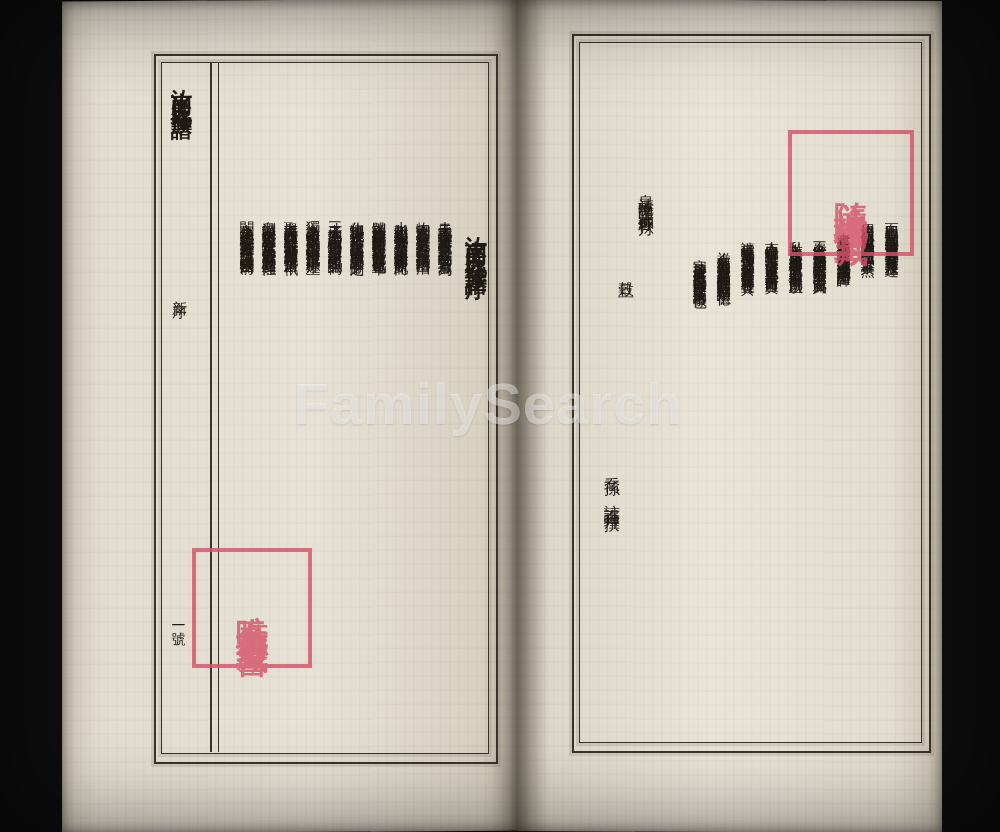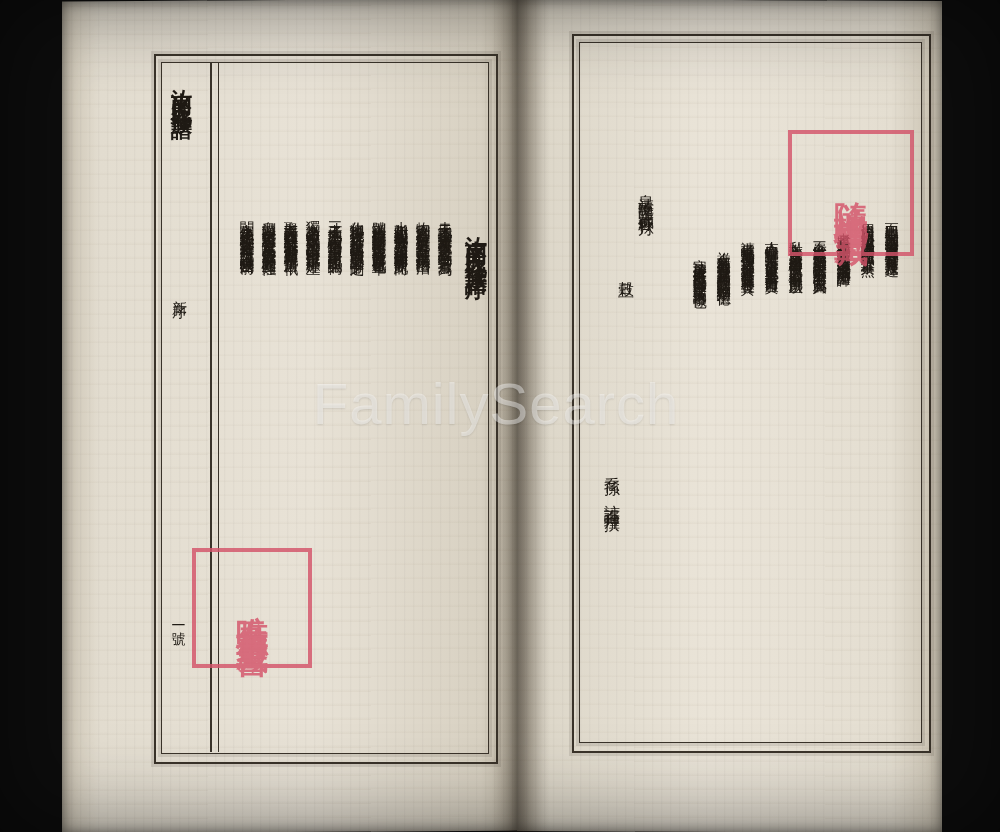--- a/index.html
+++ b/index.html
@@ -185,27 +185,27 @@
     opacity: 0.82;
     letter-spacing: 6px;
     line-height: 1.05;
   }
   .seal-tl { left: 726px; top: 130px; width: 118px; height: 118px; font-size: 34px; }
   .seal-bl { left: 130px; top: 548px; width: 112px; height: 112px; font-size: 32px; }
 
   
   .watermark {
     position: absolute;
-    left: 146px;
+    left: 138px;
     top: 370px;
     width: 700px;
     text-align: center;
     font-family: "Liberation Sans", sans-serif;
     font-size: 58px;
-    font-weight: normal;
+    font-weight: bold;
     color: rgba(255,255,255,0.42);
     text-shadow: 0 1px 2px rgba(0,0,0,0.10);
     letter-spacing: 1px;
     pointer-events: none;
     user-select: none;
   }
 
   
   .vignette {
     position: absolute;

